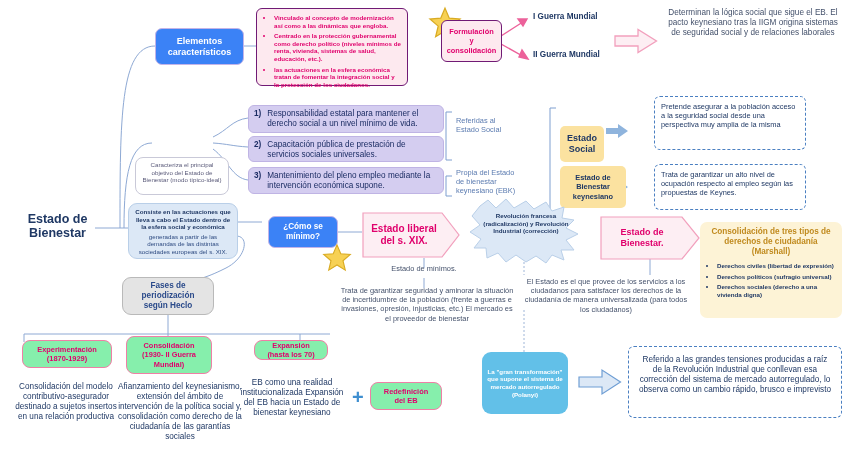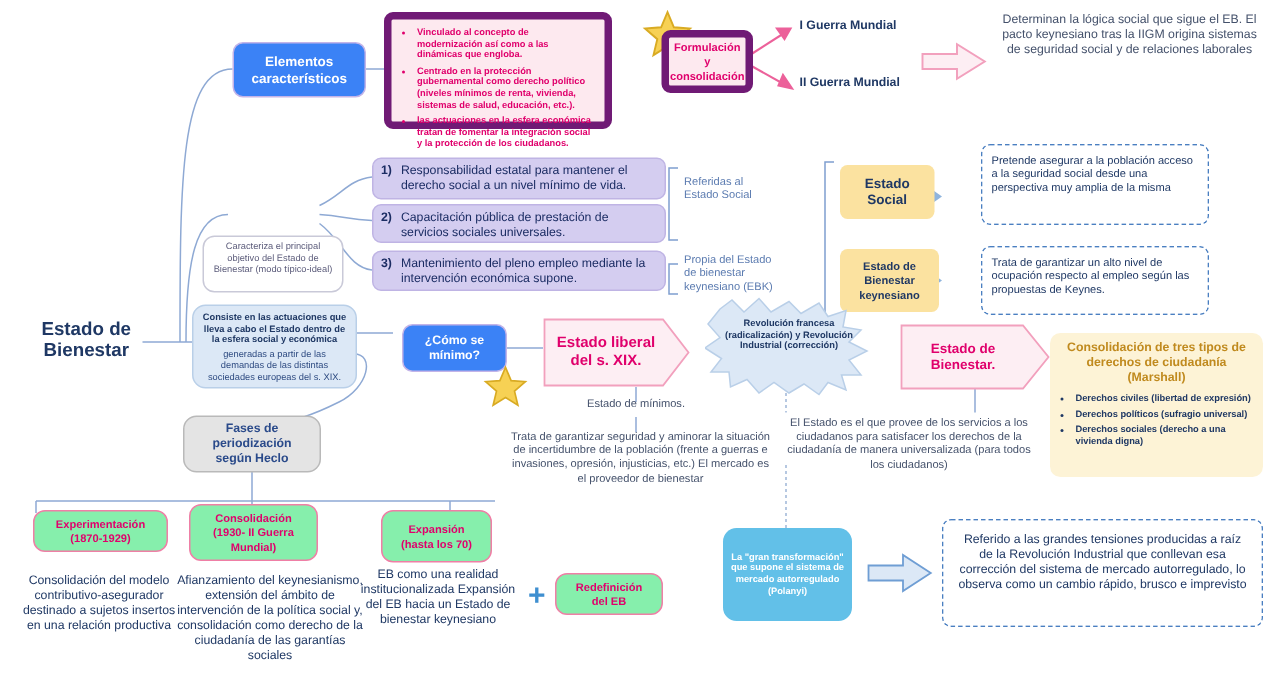--- a/index.html
+++ b/index.html
@@ -7,21 +7,21 @@
        font-family:"Liberation Sans","DejaVu Sans",sans-serif;
        -webkit-font-smoothing:antialiased;}
   #canvas{position:absolute;left:0;top:0;width:848px;height:454px;}
   svg.lines{position:absolute;left:0;top:0;width:848px;height:454px;pointer-events:none;}
   .node{position:absolute;box-sizing:border-box;}
 
   
   .purple{background:#3b82f6;border:1px solid #c3b4e8;border-radius:7px;
           color:#ffffff;font-weight:bold;text-align:center;
           display:flex;align-items:center;justify-content:center;}
-  .pinkbox{background:#fde9ef;border:5px solid #701a75;border-radius:6px;}
+  .pinkbox{background:#fde9ef;border:1px solid #701a75;border-radius:6px;}
   .pinkoutline{background:#86efac;border:1.2px solid #ef7fa6;border-radius:8px;
         color:#e0006c;font-weight:bold;text-align:center;
         display:flex;align-items:center;justify-content:center;}
   .lavender{background:#d4cdf0;border:1px solid #bfb4e4;border-radius:6px;color:#1b2c63;}
   .bluebox{background:#dce8f6;border:1px solid #b9cfe8;border-radius:9px;
            color:#1f3864;text-align:center;}
   .yellowbox{background:#fbe2a0;border-radius:5px;color:#1f3864;font-weight:bold;
              text-align:center;display:flex;align-items:center;justify-content:center;}
   .yellowsoft{background:#fdf3d6;border-radius:7px;color:#1f3864;}
   .greybox{background:#e4e4e4;border:1px solid #b9b9b9;border-radius:9px;
@@ -147,21 +147,21 @@
     <span class="t9">Capacitación pública de prestación de servicios sociales universales.</span>
   </div>
   <div class="node lavender" style="left:248px;top:167px;width:196px;height:27px;padding:3px 5px;display:flex;gap:6px;">
     <span class="t9" style="font-weight:bold;">3)</span>
     <span class="t9">Mantenimiento del pleno empleo mediante la intervención económica supone.</span>
   </div>
 
   <div class="node t8" style="left:456px;top:116px;width:60px;color:#5b7bb0;">Referidas al Estado Social</div>
   <div class="node t8" style="left:456px;top:168px;width:66px;color:#5b7bb0;">Propia del Estado de bienestar keynesiano (EBK)</div>
 
-  <div class="node yellowbox t10" style="left:560px;top:110px;width:63px;height:36px;flex-direction:column;">
+  <div class="node yellowbox t10" style="left:560px;top:126px;width:44px;height:36px;flex-direction:column;">
     <span>Estado</span>
     <span>Social</span>
   </div>
   <div class="node dashbox t8" style="left:654px;top:96px;width:152px;height:54px;padding:5px 6px;">
     <span>Pretende asegurar a la población acceso a la seguridad social desde una perspectiva muy amplia de la misma</span>
   </div>
 
   <div class="node yellowbox t8" style="left:560px;top:166px;width:66px;height:42px;flex-direction:column;">
     <span>Estado de</span>
     <span>Bienestar</span>
@@ -262,21 +262,21 @@
   </div>
   <div class="node plain t9" style="left:10px;top:382px;width:112px;">Consolidación del modelo contributivo-asegurador destinado a sujetos insertos en una relación productiva</div>
 
   <div class="node pinkoutline" style="left:126px;top:336px;width:86px;height:38px;flex-direction:column;">
     <span class="t8">Consolidación</span>
     <span class="t8">(1930- II Guerra</span>
     <span class="t8">Mundial)</span>
   </div>
   <div class="node plain t9" style="left:118px;top:382px;width:124px;">Afianzamiento del keynesianismo, extensión del ámbito de intervención de la política social y, consolidación como derecho de la ciudadanía de las garantías sociales</div>
 
-  <div class="node pinkoutline" style="left:254px;top:340px;width:74px;height:35px;flex-direction:column;">
+  <div class="node pinkoutline" style="left:254px;top:340px;width:74px;height:20px;flex-direction:column;">
     <span class="t8">Expansión</span>
     <span class="t8">(hasta los 70)</span>
   </div>
   <div class="node plain t9" style="left:240px;top:378px;width:104px;">EB como una realidad institucionalizada Expansión del EB hacia un Estado de bienestar keynesiano</div>
 
   <div class="plus" style="left:352px;top:386px;font-size:20px;">+</div>
 
   <div class="node pinkoutline" style="left:370px;top:382px;width:72px;height:28px;flex-direction:column;">
     <span class="t8">Redefinición</span>
     <span class="t8">del EB</span>

